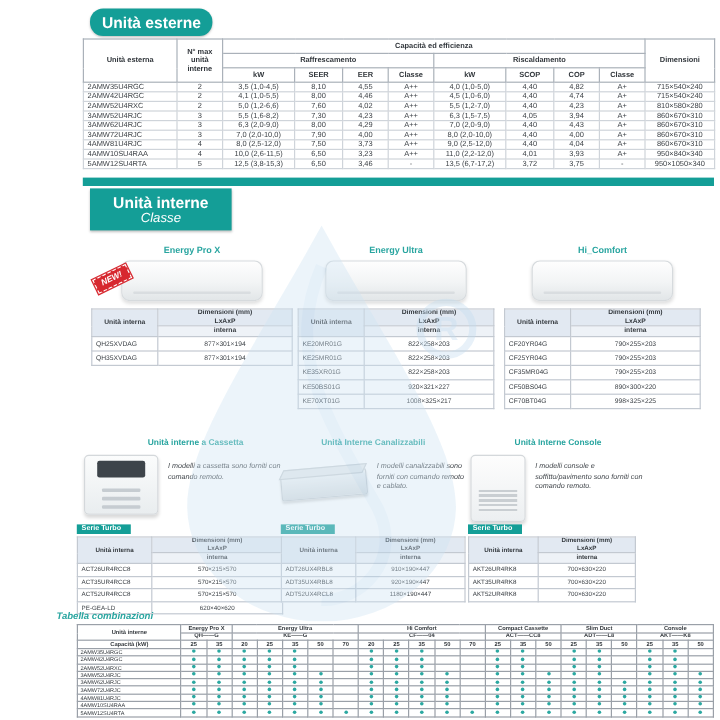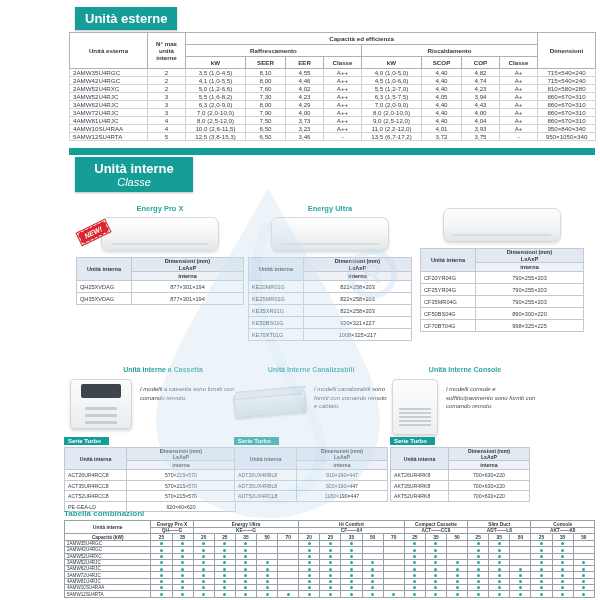--- a/index.html
+++ b/index.html
@@ -64,21 +64,21 @@
     box-shadow:0 2px 3px rgba(0,0,0,.15); position:relative; }
   .ac-console .vents { position:absolute; left:6px; right:6px; bottom:8px; height:18px;
     background:repeating-linear-gradient(180deg,#c9ced2 0 2px,#f2f4f5 2px 4px); }
   
   .st { position:absolute; }
   .st-label { display:inline-block; background:#149e97; color:#fff; font-size:6px;
     font-weight:bold; padding:1px 8px 1px 4px; margin-bottom:0; }
   .st .mini-table { font-size:5.2px; }
   .st .mini-table tbody td { height:10.5px; }
   
-  .combos-title { position:absolute; left:64px; top:509px; color:#29a5a0; font-weight:bold; font-size:8px; }
+  .combos-title { position:absolute; left:47px; top:509px; color:#29a5a0; font-weight:bold; font-size:8px;font-style:italic; }
   .combos { position:absolute; left:64px; top:520px; width:531px; font-size:4.8px; border:1px solid #4a4f55; }
   .combos th, .combos td { border:1px solid #9aa0a8; text-align:center; padding:0; }
   .combos thead th { font-weight:bold; height:7px; }
   .combos thead tr.codes th { font-weight:bold; height:6px; color:#3c4146; }
   .combos tbody th { font-weight:normal; text-align:left; padding-left:2px; height:6.3px; font-size:4.6px; }
   .combos .gs { border-left:1px solid #4a4f55; }
   .combos .corner { text-align:center; font-weight:bold; }
   .dot { display:inline-block; width:3px; height:3px; border-radius:50%; background:#2ba8a1; vertical-align:middle; }
   
   .wm { position:absolute; left:118px; top:182px; width:300px; height:336px;
@@ -89,21 +89,21 @@
 
 <div class="page">
 
   <svg class="wm" viewBox="0 0 300 336">
     <path d="M150 6 C 96 104, 38 186, 38 240 a112 96 0 0 0 224 0 C 262 186, 204 104, 150 6 Z" fill="#cfe4f3"></path>
     <path d="M150 40 C 120 110, 150 160, 196 240 C 220 286, 180 320, 150 318" fill="none" stroke="#bcd9ef" stroke-width="10"></path>
     <circle cx="254" cy="92" r="22" fill="none" stroke="#c3ddf0" stroke-width="6"></circle>
     <text x="254" y="101" text-anchor="middle" font-size="28" font-weight="bold" fill="#c3ddf0">R</text>
   </svg>
 
-  <div class="badge" style="left:75px; top:7px;">
+  <div class="badge" style="left:75px; top:7px;border-radius:11px;">
     <span class="b1">Unità esterne</span>
   </div>
 
   <table class="outdoor">
     <colgroup>
       <col style="width:78px">
         <col style="width:38px">
         <col style="width:60px">
         <col style="width:40px">
       <col style="width:38px">
@@ -336,20 +336,21 @@
           </tr>
           <tr>
             <td class="code">KE70XT01G</td>
             <td>1008×325×217</td>
           </tr>
         </tbody>
     </table>
   </div>
 
   <div class="wall-col" style="left:420px; width:164px;">
+    <div class="wall-title">Hi_Comfort</div>
     <div class="ac-wall"></div>
     <table class="mini-table">
       <colgroup>
           <col style="width:55px">
           <col>
         </colgroup>
       <thead>
         <tr>
           <th rowspan="2">Unità interna</th>
           <th>

